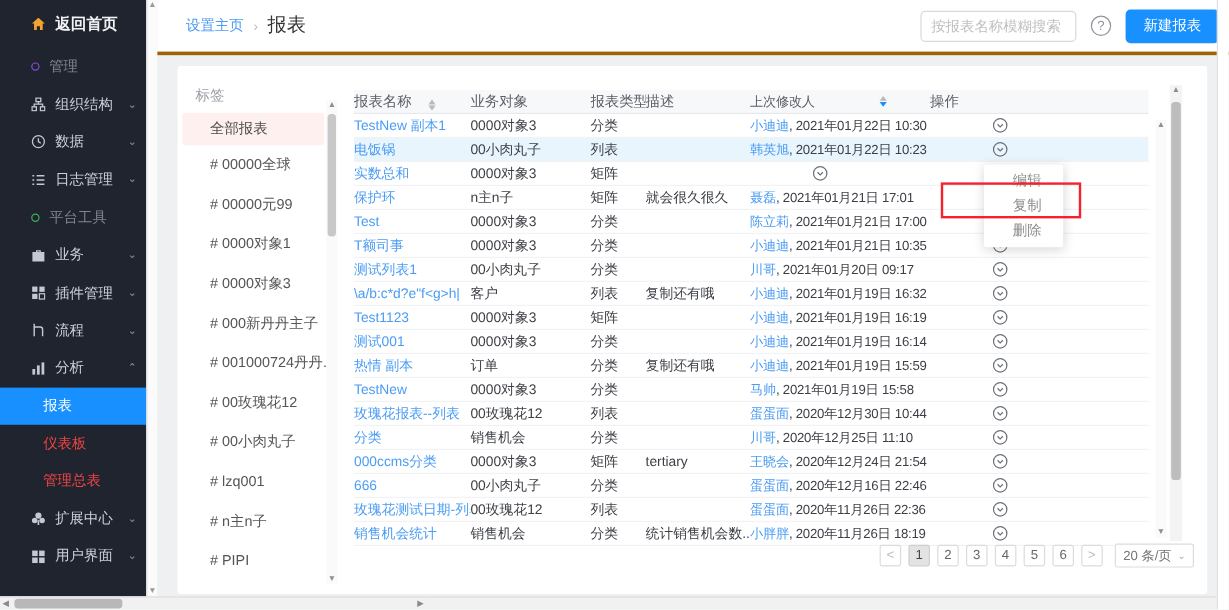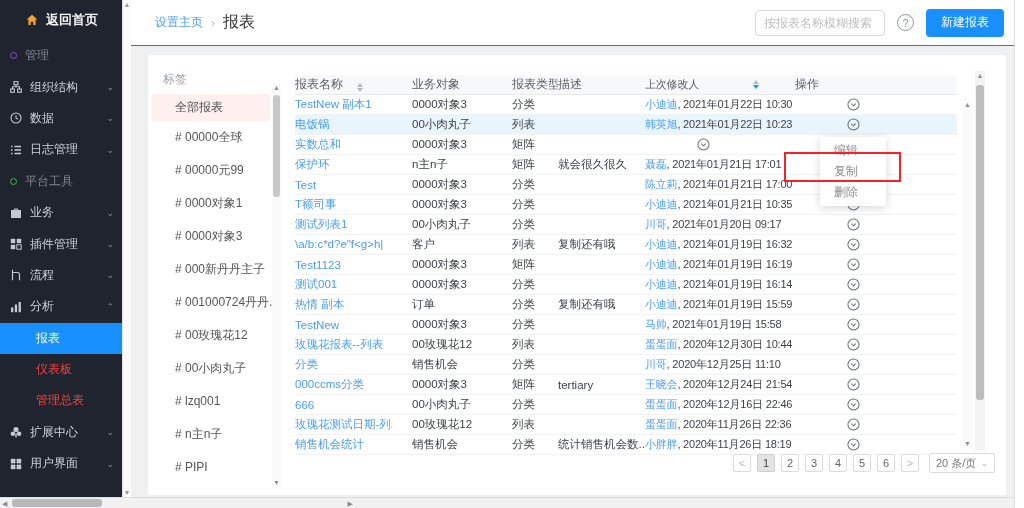--- a/index.html
+++ b/index.html
@@ -3,37 +3,37 @@
 <meta charset="utf-8">
 <style>
   * { margin:0; padding:0; box-sizing:border-box; }
   html,body { width:1024px; height:508px; overflow:hidden; }
   body { font-family:"Liberation Sans","DejaVu Sans",sans-serif; background:#eef0f2; position:relative; }
   .app { position:absolute; inset:0; width:1024px; height:508px; overflow:hidden; }
 
   
   .sidebar { position:absolute; left:0; top:0; width:122px; height:497px; background:#20242f; z-index:3; overflow:hidden; }
   .side-home { height:40px; display:flex; align-items:center; padding-left:26px; color:#f2f3f5; font-size:13px; font-weight:bold; gap:8px; cursor:pointer; }
-  .side-item { height:31.4px; display:flex; align-items:center; padding-left:10px; gap:8px; color:#ccd0d9; font-size:12px; cursor:pointer; position:relative; white-space:nowrap; }
+  .side-item { height:31.4px; display:flex; align-items:center; padding-left:26px; gap:8px; color:#ccd0d9; font-size:12px; cursor:pointer; position:relative; white-space:nowrap; }
   .side-item.section { color:#7f848f; cursor:default; }
   .side-item.sub { padding-left:36px; color:#ef4444; }
   .side-item.selected { background:#1890ff; color:#ffffff; }
   .side-item .chev { position:absolute; right:8px; color:#8b909b; font-size:9px; }
   .ring { width:7px; height:7px; border-radius:50%; display:inline-block; }
   .ring.purple { border:1.5px solid #8a4bdd; }
   .ring.green  { border:1.5px solid #3cb34d; }
   .sicon { width:12px; height:12px; flex:0 0 12px; display:inline-flex; }
   .sicon svg { width:12px; height:12px; }
 
   .side-vscroll { position:absolute; left:122px; top:0; width:9px; height:497px; background:#fbfbfb; border-left:1px solid #e3e3e3; z-index:3; }
   .side-vscroll .arr { position:absolute; left:0; width:100%; text-align:center; font-size:7px; color:#9a9a9a; }
 
   
   .main { position:absolute; left:131px; top:0; right:0; height:497px; background:#eef0f2; }
-  .topbar { position:absolute; left:0; right:0; top:0; height:46px; background:#fff; border-bottom:1px solid #a16207; display:flex; align-items:center; padding:0 20px 0 24px; }
+  .topbar { position:absolute; left:0; right:0; top:0; height:46px; background:#fff; border-bottom:3px solid #a16207; display:flex; align-items:center; padding:0 8px 0 24px; }
   .crumb-link { color:#4a9cf3; font-size:12px; cursor:pointer; }
   .crumb-sep { color:#b9bec6; font-size:12px; margin:0 8px; }
   .crumb-cur { color:#333; font-size:16px; }
   .topbar-right { margin-left:auto; display:flex; align-items:center; gap:12px; }
   .search-box { width:130px; height:26px; border:1px solid #d9d9d9; border-radius:4px; font-size:12px; padding:0 8px; color:#333; outline:none; }
   .search-box::placeholder { color:#bfbfbf; }
   .help { width:17px; height:17px; border:1.4px solid #8f9399; border-radius:50%; color:#8f9399; font-size:11px; display:flex; align-items:center; justify-content:center; cursor:pointer; }
   .btn-primary { background:#1890ff; color:#fff; border:none; border-radius:4px; height:28px; padding:0 15px; font-size:12px; cursor:pointer; }
 
   
@@ -48,34 +48,34 @@
   .tags-vscroll { position:absolute; left:124px; top:28px; width:9px; height:404px; background:#fafafa; }
   .tags-vscroll .thumb { position:absolute; left:1px; top:12px; width:7px; height:102px; background:#c8c8c8; border-radius:3px; }
   .tags-vscroll .arr { position:absolute; left:0; width:100%; text-align:center; font-size:7px; color:#8f8f8f; }
 
   
   .table-wrap { position:absolute; left:147px; top:20px; width:662px; }
   .trow { display:flex; align-items:center; height:20px; border-bottom:1px solid #f0f2f4; font-size:11.5px; color:#3c3f45; }
   .trow.head { background:#f7f8fa; border-bottom:1px solid #e9e9e9; color:#5a5e66; font-size:12px; }
   .trow.hl { background:#e9f5fd; }
   .cell { white-space:nowrap; overflow:hidden; padding-right:6px; }
-  .c-name { width:97px; } .c-obj { width:100px;margin-left:20px; } .c-type { width:46px; } .c-desc { width:87px; } .c-mod { width:150px; font-size:11px; letter-spacing:-0.2px; } .c-act { flex:1; display:flex; align-items:center; }
+  .c-name { width:97px; } .c-obj { width:100px; } .c-type { width:46px; } .c-desc { width:87px; } .c-mod { width:150px; font-size:11px; letter-spacing:-0.2px; } .c-act { flex:1; display:flex; align-items:center; }
   .lnk { color:#4a9cf3; cursor:pointer; }
   .sorter { display:inline-flex; flex-direction:column; gap:1px; margin-left:6px; vertical-align:1px; }
   .car { width:0; height:0; border-left:3.5px solid transparent; border-right:3.5px solid transparent; }
   .car.up { border-bottom:4px solid #b6b9be; }
   .car.dn { border-top:4px solid #b6b9be; }
   .car.dn.active { border-top-color:#1890ff; }
   .head .c-name .sorter { margin-left:14px; }
   .head .c-mod { display:flex; align-items:center; }
   .head .c-mod .sorter { margin-left:auto; margin-right:30px; }
   .op-ic { margin-left:52px; cursor:pointer; display:inline-flex; }
 
   
-  .ctx-menu { position:absolute; left:672px; top:82px; width:66px; background:#fff; border-radius:2px; box-shadow:0 2px 10px rgba(0,0,0,0.16); z-index:5; padding:3px 0; }
+  .ctx-menu { position:absolute; left:672px; top:82px; width:66px; background:#fff; border-radius:2px; box-shadow:0 2px 10px rgba(0,0,0,0.16); z-index:5; padding:3px 10px; }
   .ctx-item { height:21px; line-height:21px; padding-left:14px; font-size:12px; color:#8c8c8c; cursor:pointer; }
   .red-box { position:absolute; left:636px; top:97px; width:117px; height:30px; border:2.5px solid #f5222d; z-index:6; pointer-events:none; }
 
   
   .pager { position:absolute; right:11px; bottom:22px; display:flex; align-items:center; gap:6px; }
   .pbtn { min-width:18px; height:18px; border:1px solid #dcdcdc; border-radius:2px; background:#fff; color:#666; font-size:11px; display:flex; align-items:center; justify-content:center; cursor:pointer; padding:0 4px; }
   .pbtn.nav { color:#b9b9b9; }
   .pbtn.cur { background:#e3e3e3; border-color:#cfcfcf; color:#444; }
   .psize { height:20px; border:1px solid #dcdcdc; border-radius:2px; background:#fff; color:#777; font-size:11px; display:flex; align-items:center; padding:0 6px; gap:5px; cursor:pointer; margin-left:4px; }
   .psize .chev { font-size:8px; color:#b0b0b0; }

